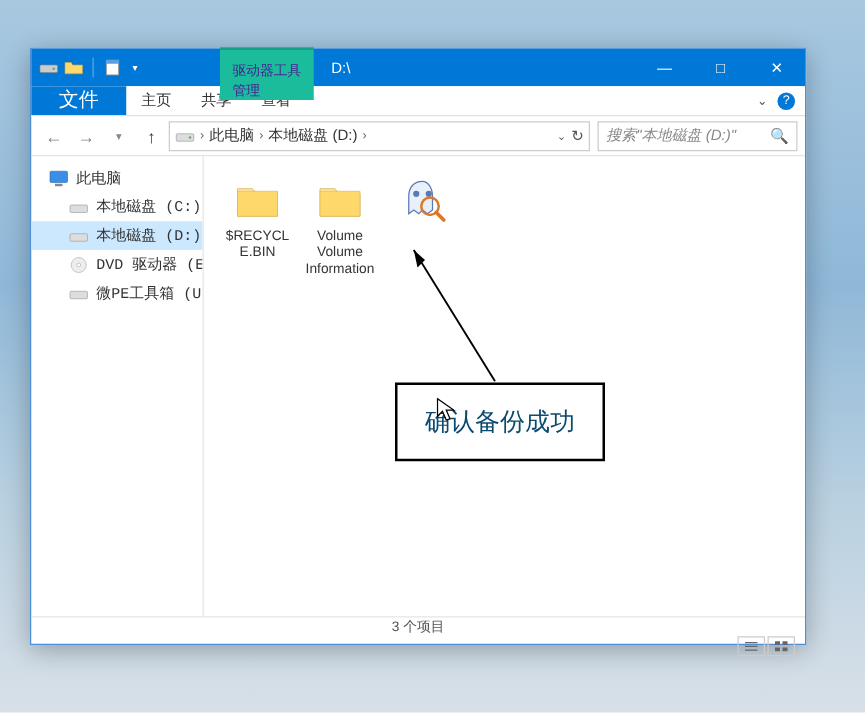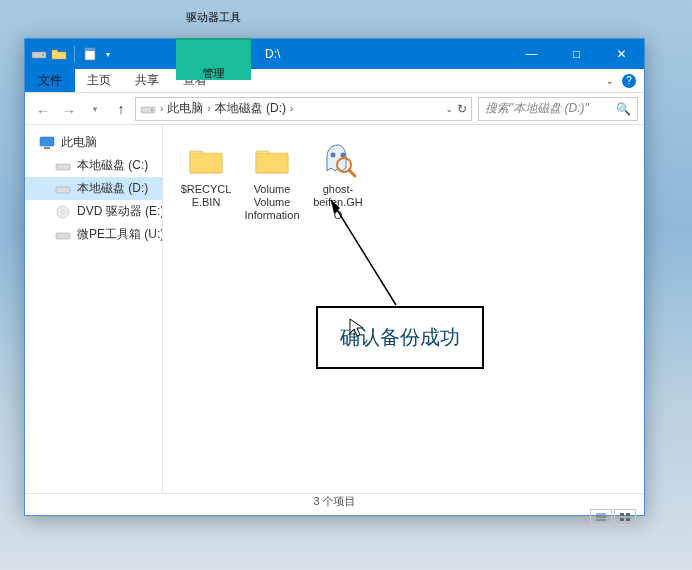--- a/index.html
+++ b/index.html
@@ -36,33 +36,32 @@
       align-items: center;
       padding-left: 6px;
       gap: 4px;
     }
     .tb-icon { width:16px; height:16px; display:flex; align-items:center; justify-content:center; }
     .tb-sep { width:1px; height:16px; background:rgba(255,255,255,0.35); margin:0 3px; }
     .tb-down { font-size:8px; color:#fff; padding:0 4px; }
     .titlebar-tab {
       margin-left: 62px;
       background: #1abc9c;
-      color: #000000;
+      color: #4c1d95;
       padding: 0 10px;
       display: flex;
-      align-items: center;
+      align-items: flex-start;
       font-size: 12px;
       border-top:2px solid #16a085;
       flex-direction: column;
       justify-content: flex-end;
       height: 42px;
       margin-top: -1px;
       position: relative;
       z-index: 2;
-      gap: 40px;
     }
     .titlebar-tab .t1 { font-size:11px; line-height:14px; padding-top:2px;}
     .titlebar-title {
       flex: 0 0 auto;
       padding: 0 14px;
       display: flex;
       align-items: center;
       font-size: 12px;
     }
     .titlebar-spacer { flex:1; }
@@ -72,26 +71,26 @@
     .ribbon {
       height: 24px;
       background: #fff;
       border-bottom: 1px solid #e0e0e0;
       display:flex;
       align-items:stretch;
       position: relative;
     }
     .ribbon-file {
       background:#0078d7;
-      color:#0f172a;
-      width:50px;
+      color:#ffffff;
+      width:76px;
       display:flex;
       align-items:center;
       justify-content:center;
-      font-size:12px;
+      font-size:16px;
     }
     .ribbon-tab {
       padding:0 12px;
       display:flex;
       align-items:center;
       font-size:12px;
       color:#333;
     }
     .ribbon-right { margin-left:auto; display:flex; align-items:center; padding-right:8px; gap:8px;}
     .chev { font-size:10px; color:#555; }
@@ -145,21 +144,21 @@
       display:flex;
       align-items:center;
       padding:3px 6px 3px 14px;
       gap:6px;
       font-size:12px;
       color:#333;
       white-space:nowrap;
       overflow: hidden;
     }
     .tree-item.root { padding-left:14px; font-weight:normal;}
-    .tree-item.child { padding-left:30px; }
+    .tree-item.child { padding-left:30px;font-family:Liberation Mono, monospace; }
     .tree-item.selected { background:#cce8ff; }
     .tree-icn { width:16px; height:16px; flex-shrink:0; }
     .filepane {
       flex:1;
       padding:14px;
       display:flex;
       align-items:flex-start;
       gap:8px;
       position:relative;
     }
@@ -351,21 +350,20 @@
       <div class="file-item">
         <div class="file-icon">
           <svg width="40" height="40">
             <path d="M20 6c-7 0-11 5-11 12v14l4-3 4 3 3-3 4 3 4-3V18c0-7-4-12-8-12z" fill="#e8f0fa" stroke="#5a7ab5" stroke-width="1"></path>
             <circle cx="15" cy="16" r="2.5" fill="#5a7ab5"></circle>
             <circle cx="25" cy="16" r="2.5" fill="#5a7ab5"></circle>
             <circle cx="26" cy="26" r="7" fill="none" stroke="#d97a2a" stroke-width="2"></circle>
             <line x1="31" y1="31" x2="37" y2="37" stroke="#d97a2a" stroke-width="3" stroke-linecap="round"></line>
           </svg>
         </div>
-        <span>ghost-beifen.GHO</span>
       </div>
     </div>
   </div>
 
   <div class="statusbar">
     <span>3 个项目</span>
     <div class="statusbar-right">
       <div class="view-btn">
         <svg width="12" height="10">
             <line x1="1" y1="2" x2="11" y2="2" stroke="#666"></line>

